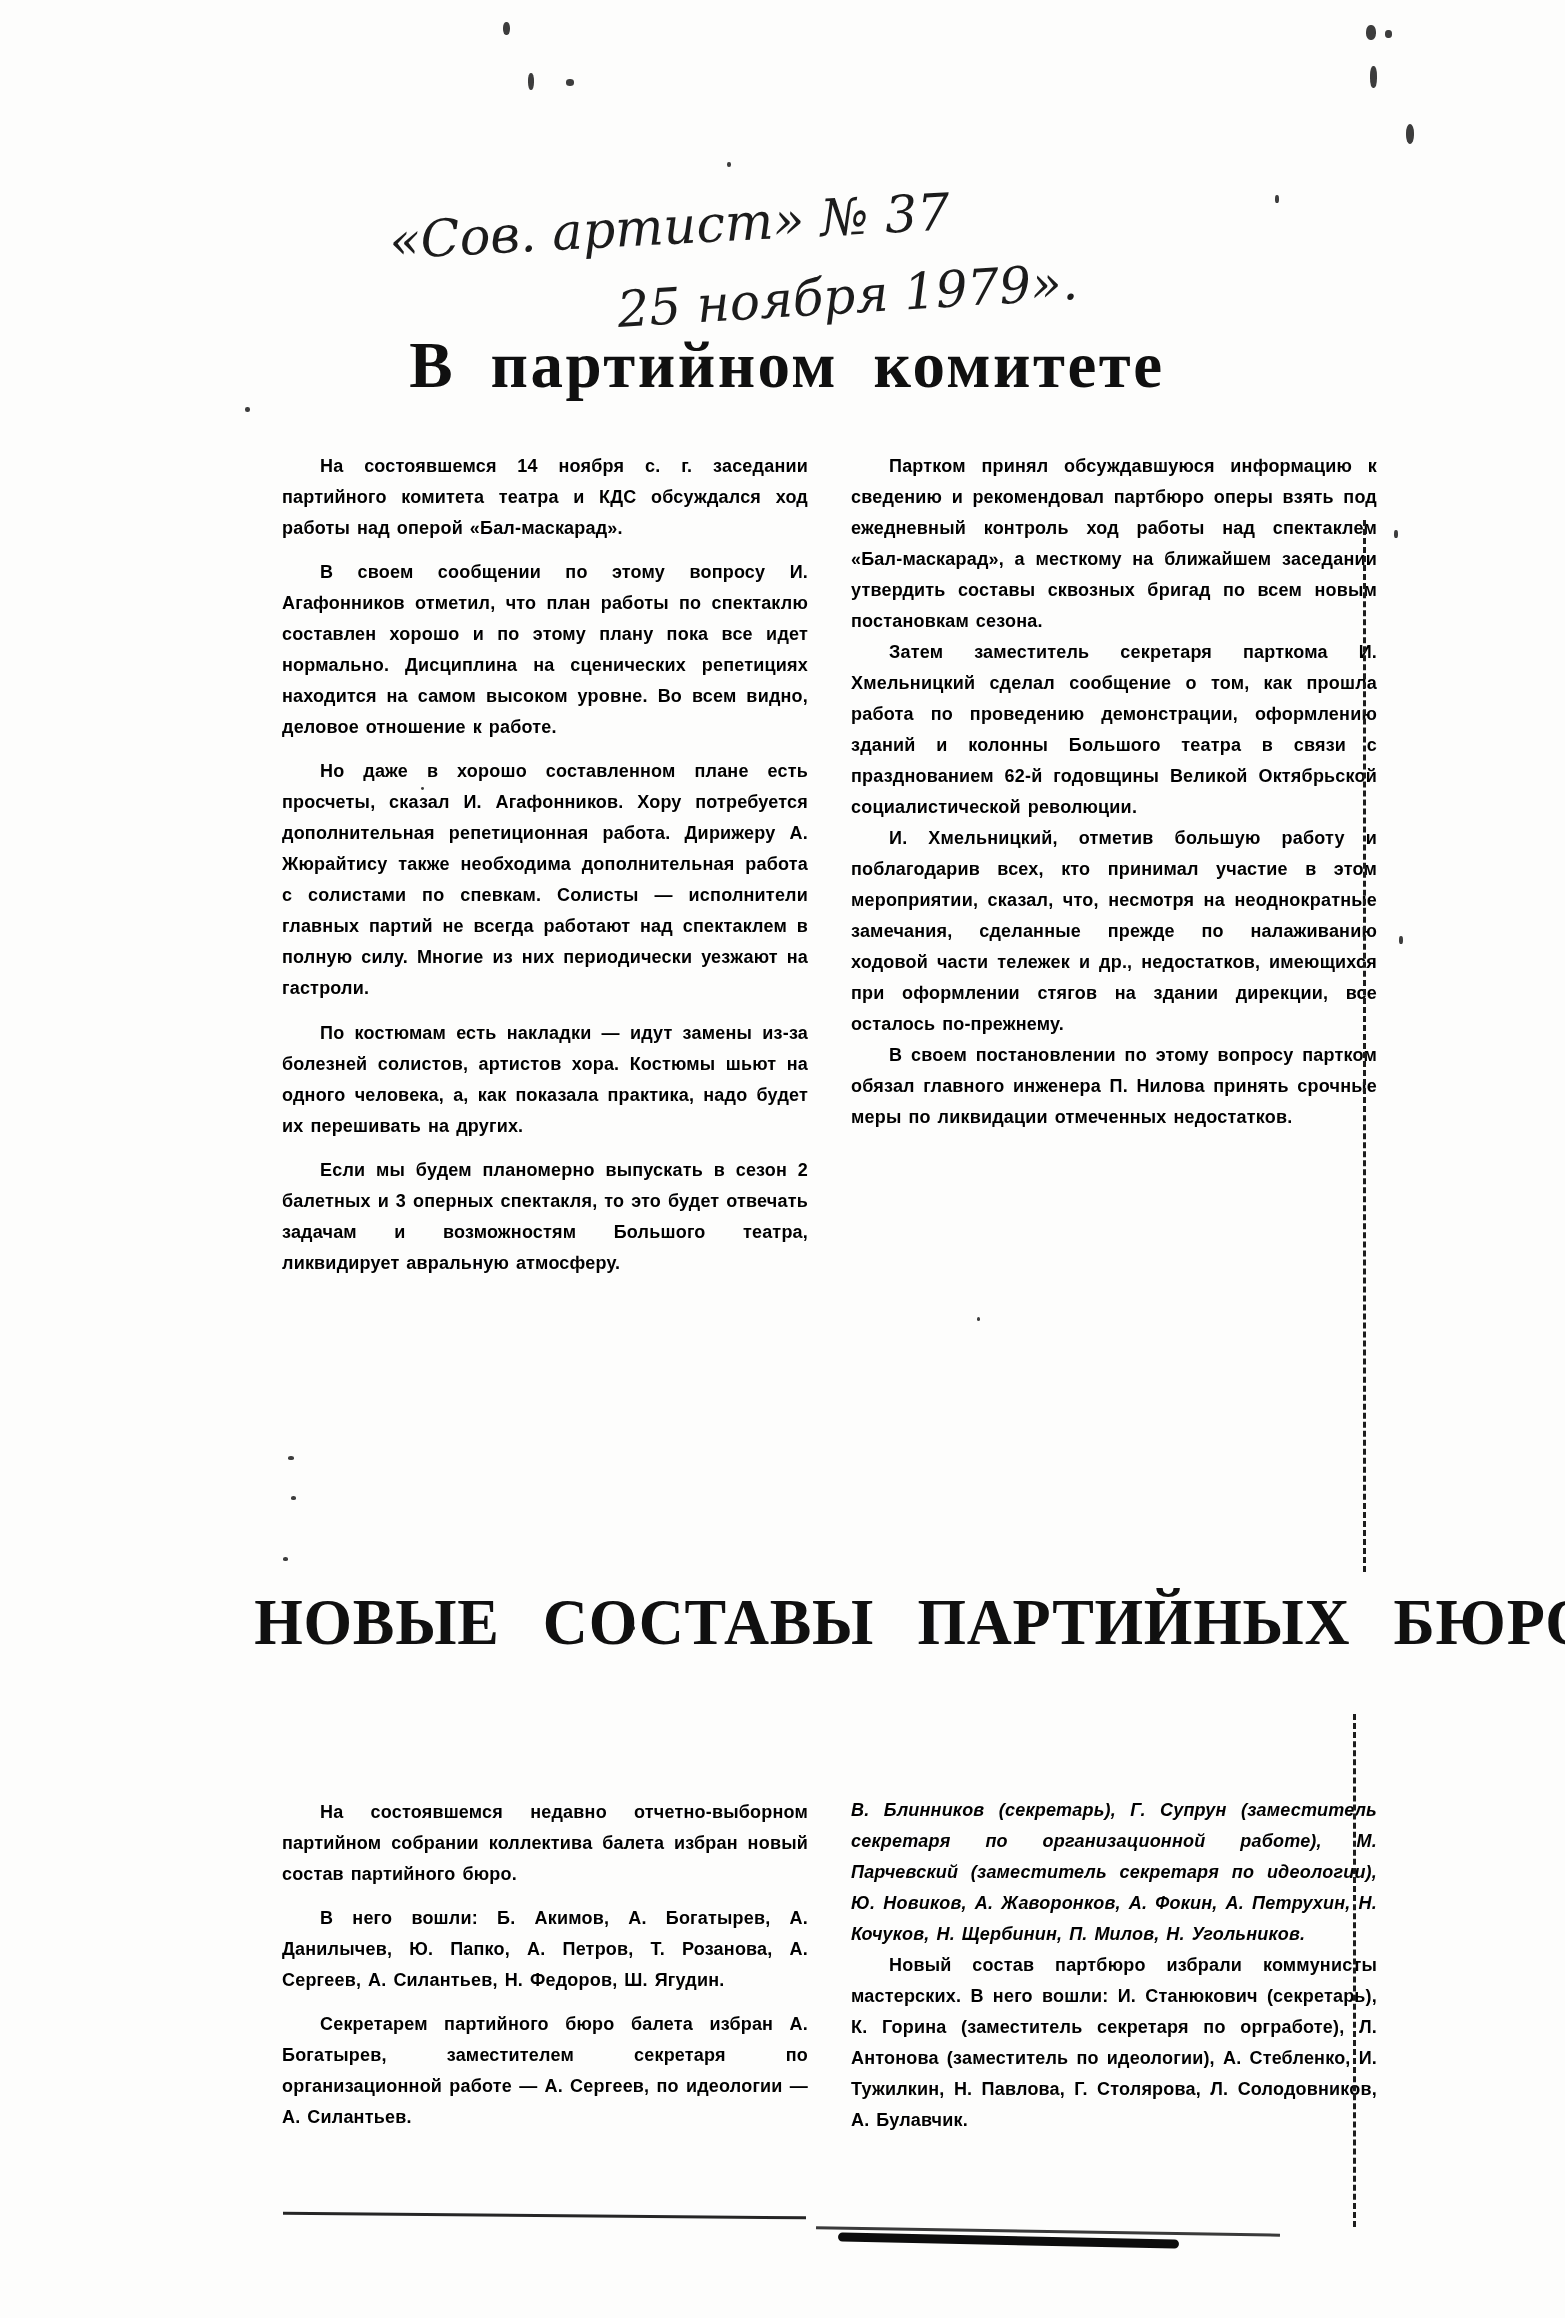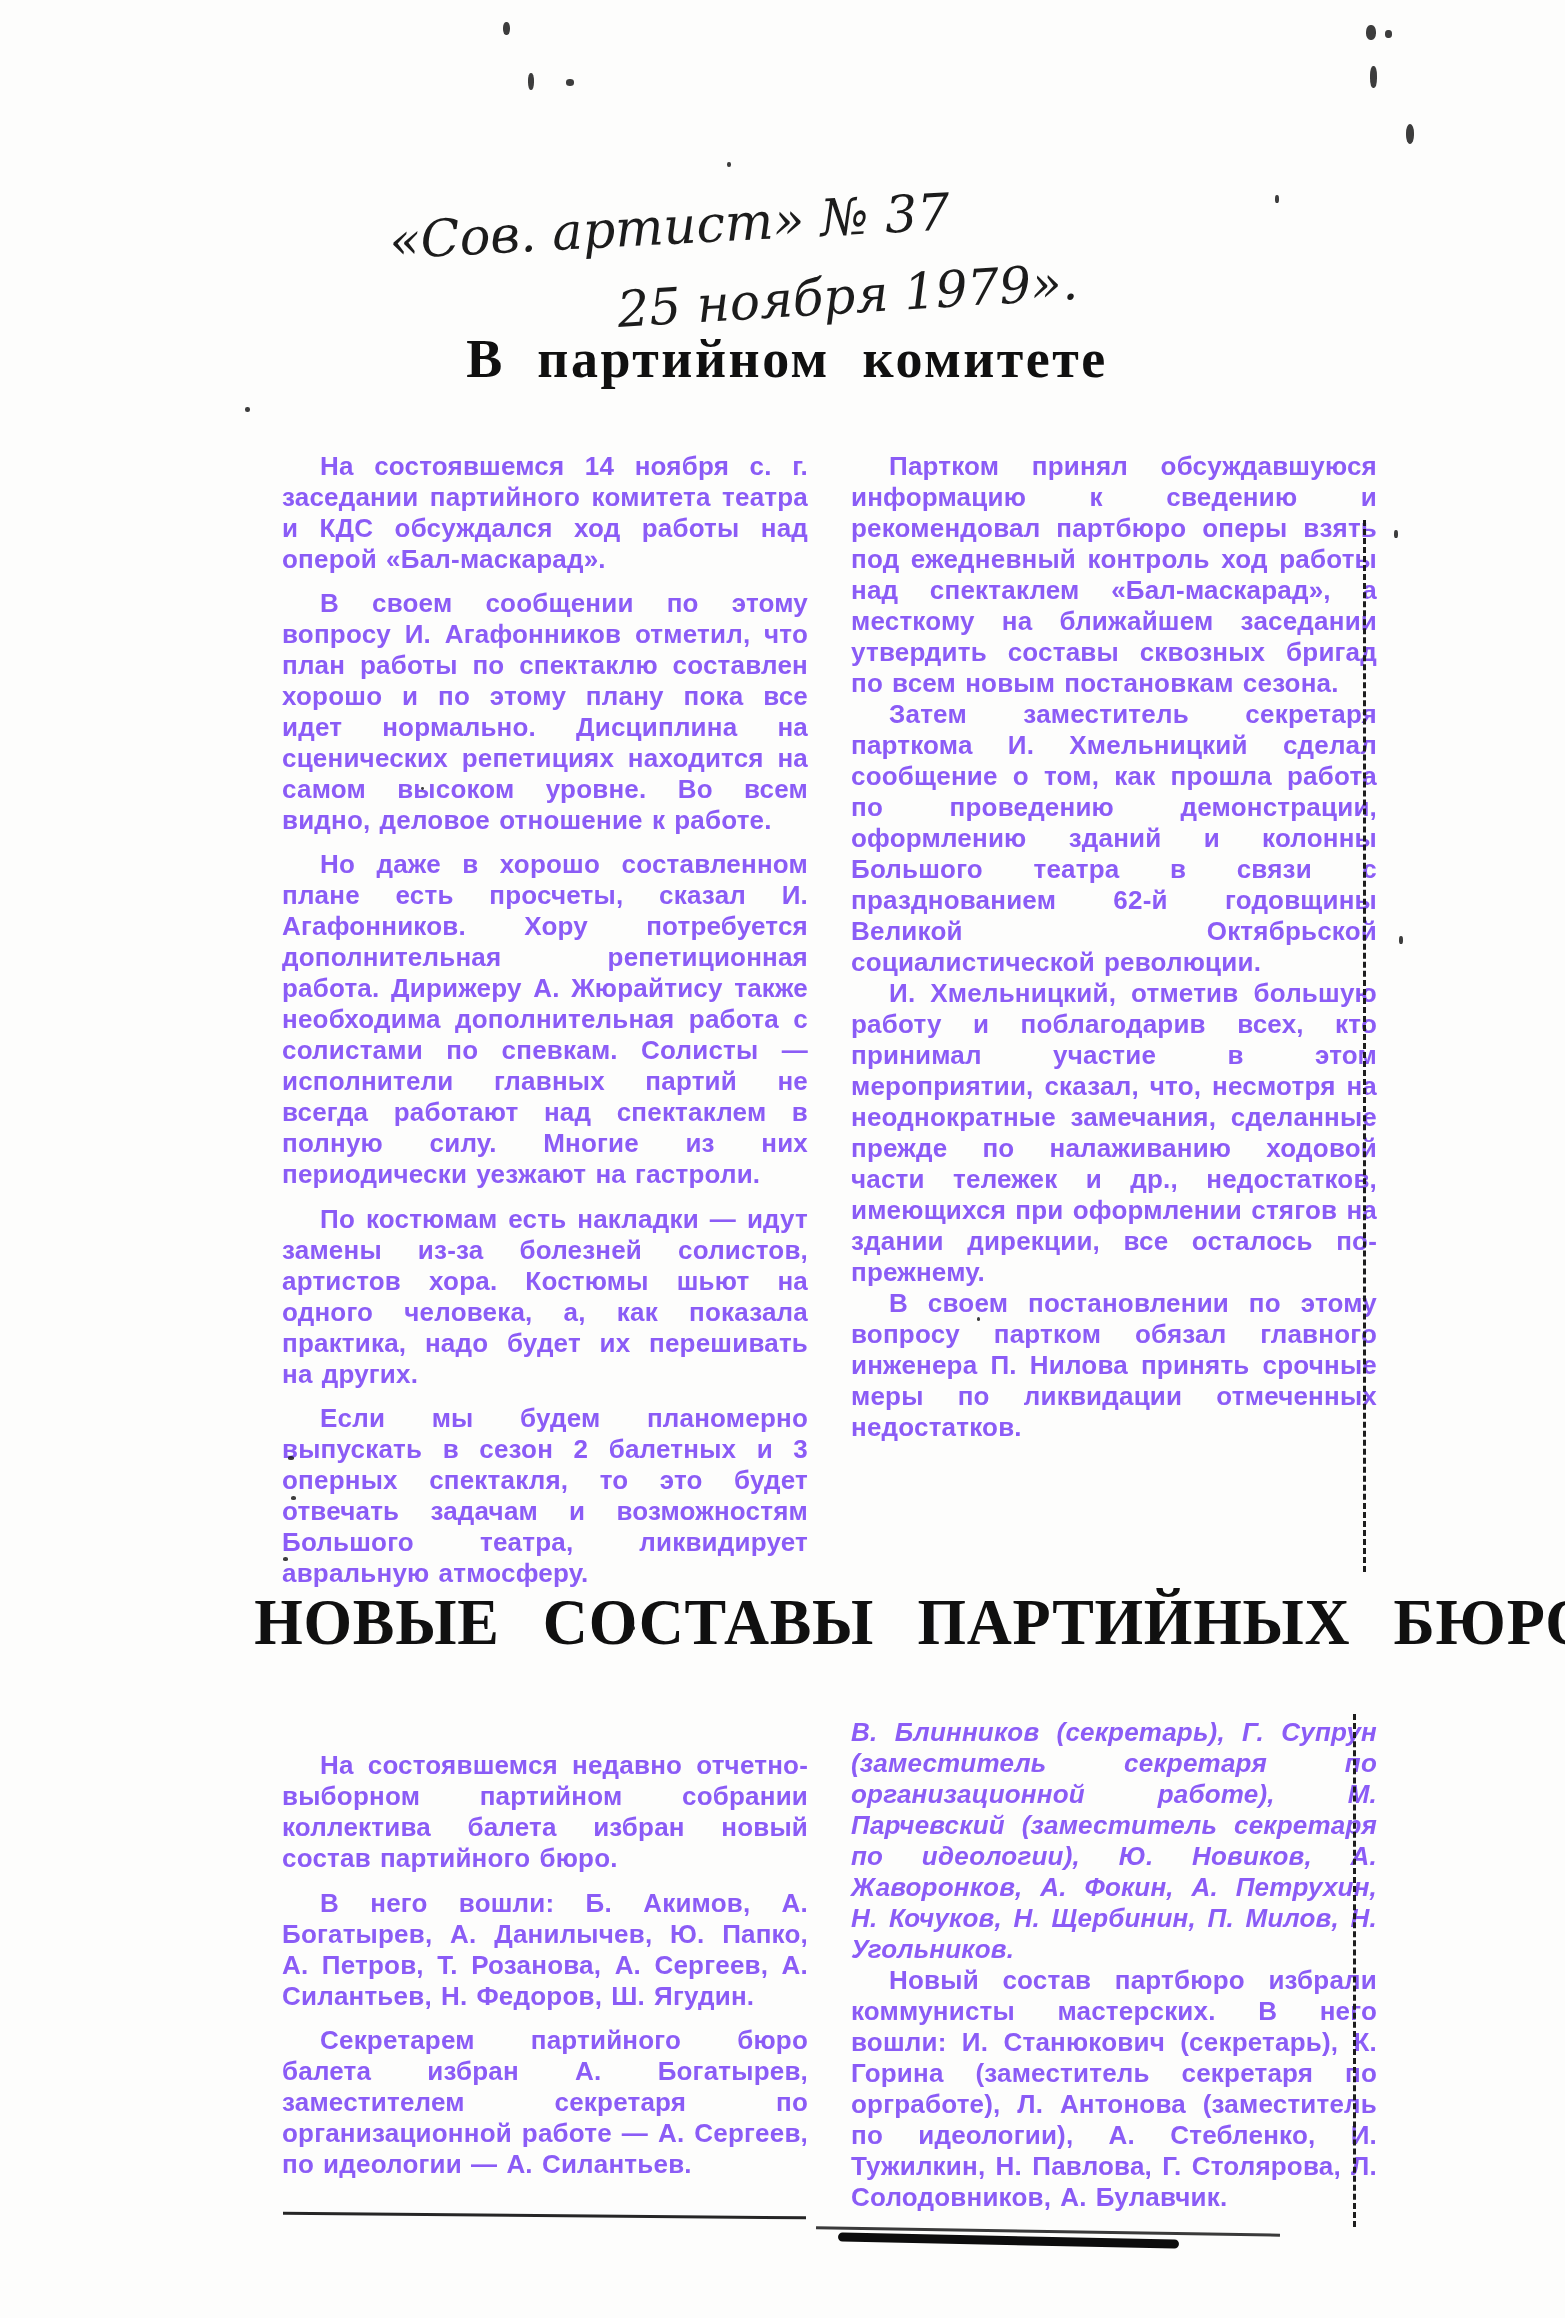--- a/index.html
+++ b/index.html
@@ -16,30 +16,30 @@
     color:#1c1c1c;
     white-space:nowrap;
   }
   .hw1{left:389px;top:197px;font-size:51px;transform:rotate(-3deg);}
   .hw2{left:617px;top:267px;font-size:50px;transform:rotate(-3.5deg);}
   
   .headline{
     font-family:"Liberation Serif",serif;
     font-weight:bold;color:#101010;text-align:center;white-space:nowrap;
   }
-  .headline1{left:232px;top:328px;width:1110px;font-size:54px;letter-spacing:2.5px;word-spacing:16.6px;}
+  .headline1{left:232px;top:328px;width:1110px;font-size:65px;letter-spacing:2.5px;word-spacing:16.6px;}
   .headline2{left:232px;top:1585px;width:1110px;font-size:65px;letter-spacing:0.8px;word-spacing:28px;transform:scaleX(0.96);}
   
   .body-block{display:flex;gap:43px;}
   .body1{left:282px;top:451px;width:1095px;height:1130px;}
   .body2{left:282px;top:1696px;width:1095px;height:538px;align-items:center;}
   .col{
     width:526px;flex:0 0 526px;
-    font-size:26px;line-height:31px;font-weight:bold;
-    color:#8b5cf6;text-align:justify;letter-spacing:0.2px;word-spacing:1.7px;
+    font-size:18px;line-height:31px;font-weight:bold;
+    color:#000000;text-align:justify;letter-spacing:0.2px;word-spacing:1.7px;
   }
   .para{margin:0;text-indent:38px;}
   .col.gapped .para + .para{margin-top:13.2px;}
   .col.noindent-first .para:first-child{text-indent:0;font-style:italic;}
   
   .vrule{border-left:3.3px dashed #1d1d1d;}
   .vrule1{left:1363px;top:520px;height:1052px;}
   .vrule2{left:1353px;top:1714px;height:513px;}
   .hline{background:#262626;}
   .hline-left{left:283px;top:2214px;width:523px;height:2.5px;transform:rotate(0.5deg);}

